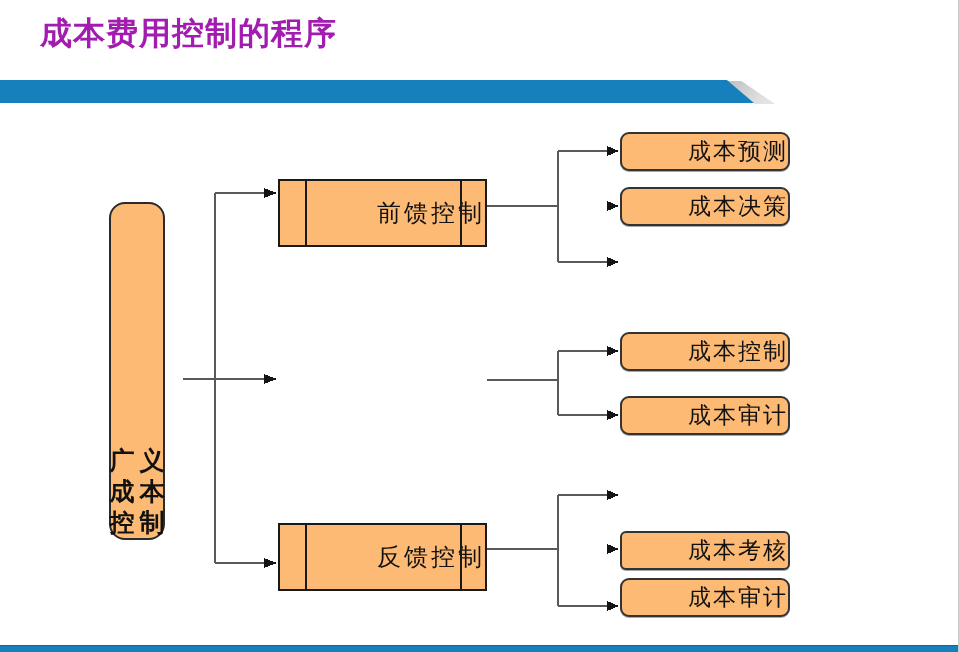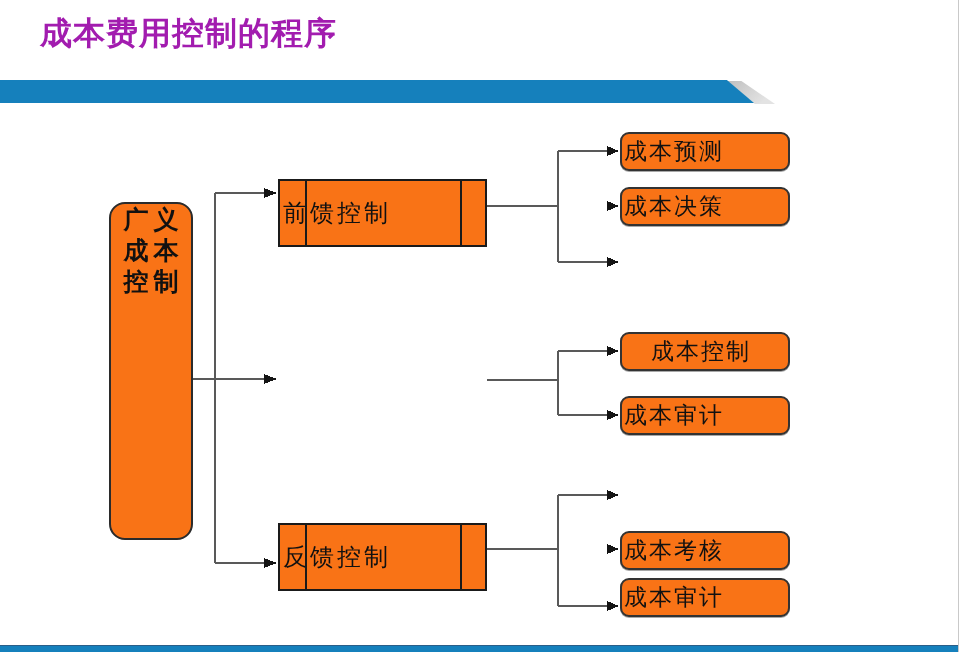--- a/index.html
+++ b/index.html
@@ -28,26 +28,26 @@
     position:absolute;left:0;top:80px;width:754px;height:23px;
     background:#1580bc;
     clip-path:polygon(0 0,96.4% 0,100% 100%,0 100%);
   }
   .bottom-bar{
     position:absolute;left:0;right:0;bottom:0;height:6px;
     background:#1580bc;border-top:1px solid #2a5e88;
   }
   svg.connectors{position:absolute;left:0;top:0;}
   .node{
-    position:absolute;background:#f97316;box-sizing:border-box;
-    display:flex;align-items:center;justify-content:flex-start;
+    position:absolute;background:#fdba74;box-sizing:border-box;
+    display:flex;align-items:center;justify-content:flex-end;
     color:#111111;
   }
   .root-node{
-    left:109px;top:202px;width:84px;height:338px;
+    left:109px;top:202px;width:56px;height:338px;
     border:2px solid #2b2b2b;border-radius:16px;
     flex-direction:column;
     font-size:25px;font-weight:700;line-height:31px;
   }
   .root-node .line{letter-spacing:5px;text-indent:5px;white-space:nowrap;}
   .branch-node{
     left:278px;width:209px;height:68px;
     border:2px solid #1a1a1a;
     font-size:24px;letter-spacing:3px;text-indent:3px;
   }
@@ -120,21 +120,21 @@
     <span>成本决策</span>
   </div>
 
   <div class="node leaf-node" style="top:332px;padding-left:27px;">
     <span>成本控制</span>
   </div>
   <div class="node leaf-node" style="top:396px;">
     <span>成本审计</span>
   </div>
 
-  <div class="node leaf-node" style="top:531px;">
+  <div class="node leaf-node" style="top:531px;border-radius:6px;">
     <span>成本考核</span>
   </div>
   <div class="node leaf-node" style="top:578px;">
     <span>成本审计</span>
   </div>
 
   <div class="bottom-bar"></div>
 </div>
 
 </body></html>

